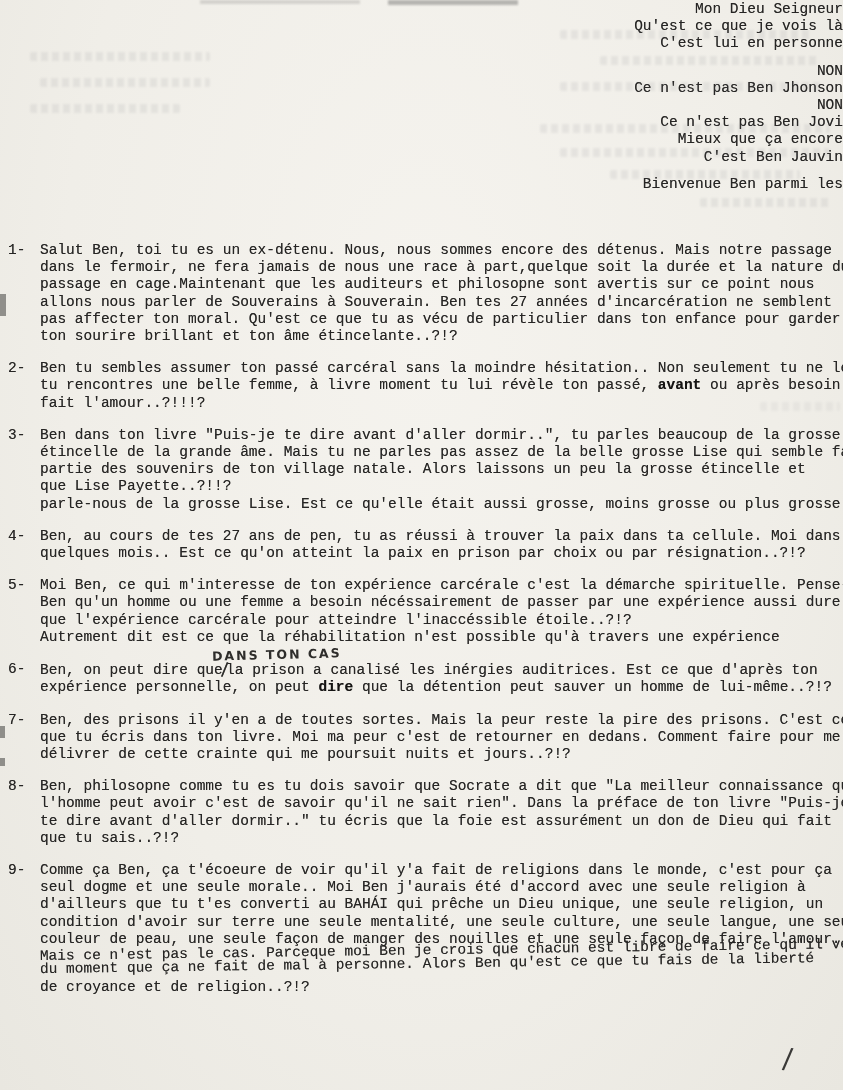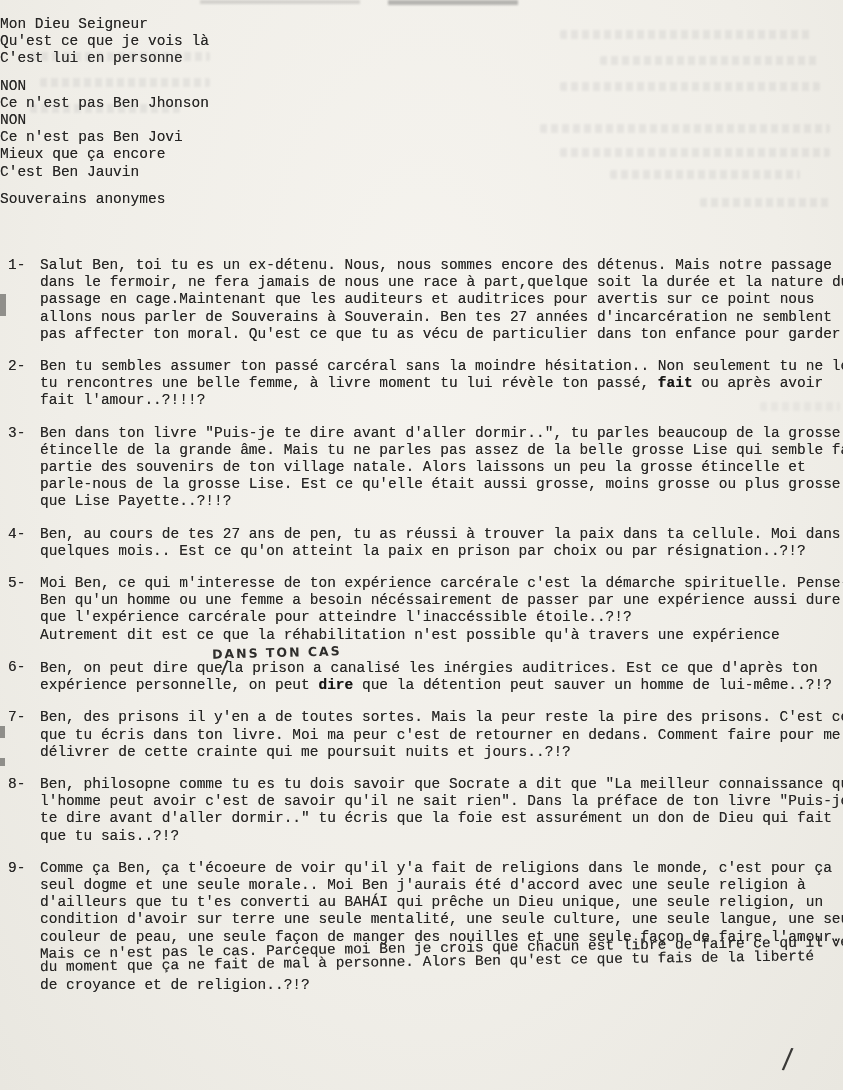--- a/index.html
+++ b/index.html
@@ -7,21 +7,21 @@
     position:relative;
     width:843px;height:1090px;
     overflow:hidden;
     background:radial-gradient(ellipse at 50% 30%, #f5f3ee 0%, #f0eee8 60%, #e9e7e0 100%);
     font-family:"Liberation Mono","DejaVu Sans Mono",monospace;
     font-size:14.5px;
     line-height:17.2px;
     color:#262524;
     text-shadow:0 0 0.5px rgba(30,30,28,0.55);
   }
-  .header{ padding-top:16px; text-align:left; }
+  .header{ padding-top:1px; text-align:right; }
   .stanza{ margin-bottom:10px; }
   .hline{ white-space:pre; }
   .items{ margin-top:49px; padding-left:8px; }
   .item{ display:flex; margin-bottom:15px; }
   .num{ width:32px; flex:0 0 32px; }
   .lines{ position:relative; width:803px; }
   .line{ white-space:pre; }
   .u{ text-underline-offset:3px; text-decoration-thickness:1px; }
   .b{ font-weight:bold; color:#151413; }
   .hw-slash{
@@ -86,51 +86,52 @@
       </div>
       <div class="stanza">
         <div class="hline">NON</div>
         <div class="hline">Ce n'est pas Ben Jhonson</div>
         <div class="hline">NON</div>
         <div class="hline">Ce n'est pas Ben Jovi</div>
         <div class="hline">Mieux que ça encore</div>
         <div class="hline">C'est Ben Jauvin</div>
       </div>
       <div class="stanza">
-        <div class="hline">Souverains anonymes</div>
+        <div class="hline">Bienvenue Ben parmi les</div>
       </div>
     </div>
 
   <div class="items">
       <div class="item">
         <div class="num">1-</div>
         <div class="lines">
           <div class="line"><span>Salut Ben, toi tu es un ex-détenu. Nous, nous sommes encore des détenus. Mais notre passage</span></div>
           <div class="line"><span>dans le </span><span class="u">fermoir</span><span>, ne fera jamais de nous une race </span><span class="u">à part</span><span>,quelque soit la durée et la nature du</span></div>
-          <div class="line"><span class="u">passage</span><span> </span><span class="u">en</span><span> </span><span class="u">cage.</span><span>Maintenant que les auditeurs et auditrices pour avertis sur ce point nous</span></div>
+          <div class="line"><span class="u">passage</span><span> </span><span class="u">en</span><span> </span><span class="u">cage.</span><span>Maintenant que les auditeurs et philosopne sont avertis sur ce point nous</span></div>
           <div class="line"><span>allons nous parler de Souverains à Souverain. Ben tes 27 années d'incarcération ne semblent</span></div>
           <div class="line"><span>pas affecter ton moral. Qu'est ce que tu as vécu de particulier dans ton enfance pour garder</span></div>
+          <div class="line"><span>ton sourire brillant et ton âme étincelante..?!?</span></div>
         </div>
       </div>
       <div class="item">
         <div class="num">2-</div>
         <div class="lines">
           <div class="line"><span>Ben tu sembles assumer ton passé carcéral sans la moindre hésitation.. Non seulement tu ne le</span></div>
-          <div class="line"><span>tu rencontres une belle femme, à livre moment tu lui révèle ton passé, </span><span class="b">fait</span><span> ou après avoir</span></div>
+          <div class="line"><span>tu rencontres une belle femme, à livre moment tu lui révèle ton passé, </span><span class="b">avant</span><span> ou après besoin</span></div>
           <div class="line"><span>fait l'amour..?!!!?</span></div>
         </div>
       </div>
       <div class="item">
         <div class="num">3-</div>
         <div class="lines">
           <div class="line"><span>Ben dans ton livre "Puis-je te dire avant d'aller dormir..", tu parles beaucoup de la grosse</span></div>
           <div class="line"><span>étincelle de la grande âme. Mais tu ne parles pas assez de la belle grosse Lise qui semble faire</span></div>
           <div class="line"><span>partie des souvenirs de ton village natale. Alors laissons un peu la grosse étincelle et</span></div>
+          <div class="line"><span>que Lise Payette..?!!?</span></div>
           <div class="line"><span>parle-nous de la grosse Lise. Est ce qu'elle était aussi grosse, moins grosse ou plus grosse</span></div>
-          <div class="line"><span>que Lise Payette..?!!?</span></div>
         </div>
       </div>
       <div class="item">
         <div class="num">4-</div>
         <div class="lines">
           <div class="line"><span>Ben, au cours de tes 27 ans de pen, tu as réussi à trouver la paix dans ta cellule. Moi dans</span></div>
           <div class="line"><span>quelques mois.. Est ce qu'on atteint la paix en prison par choix ou par résignation..?!?</span></div>
         </div>
       </div>
       <div class="item">

